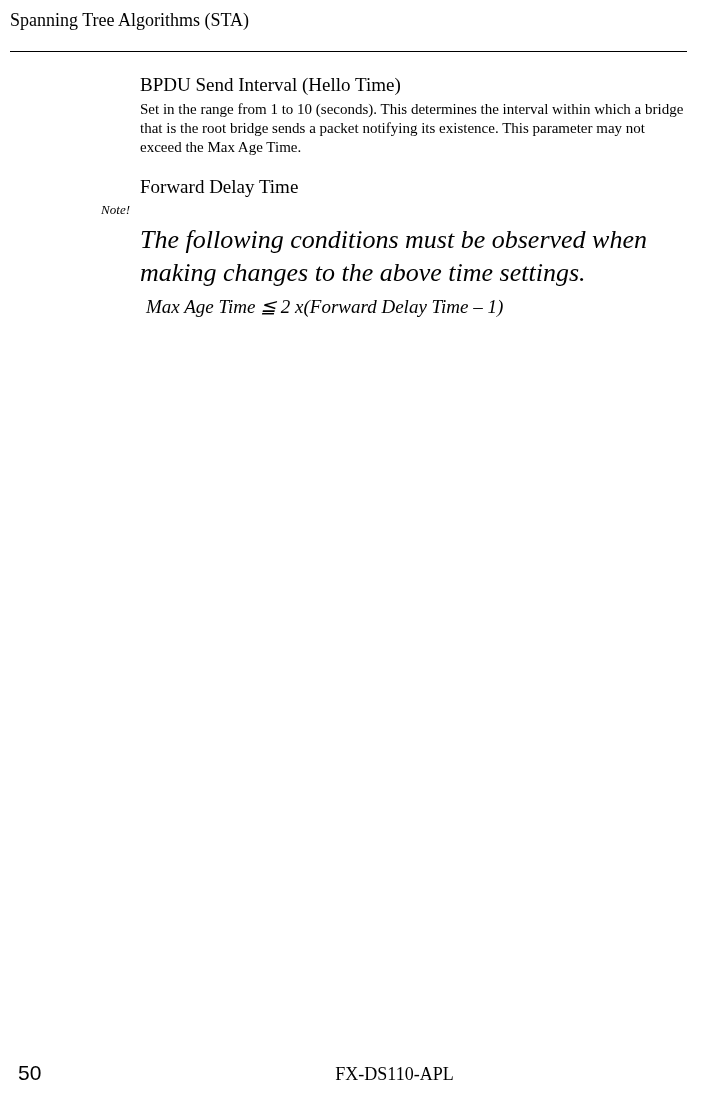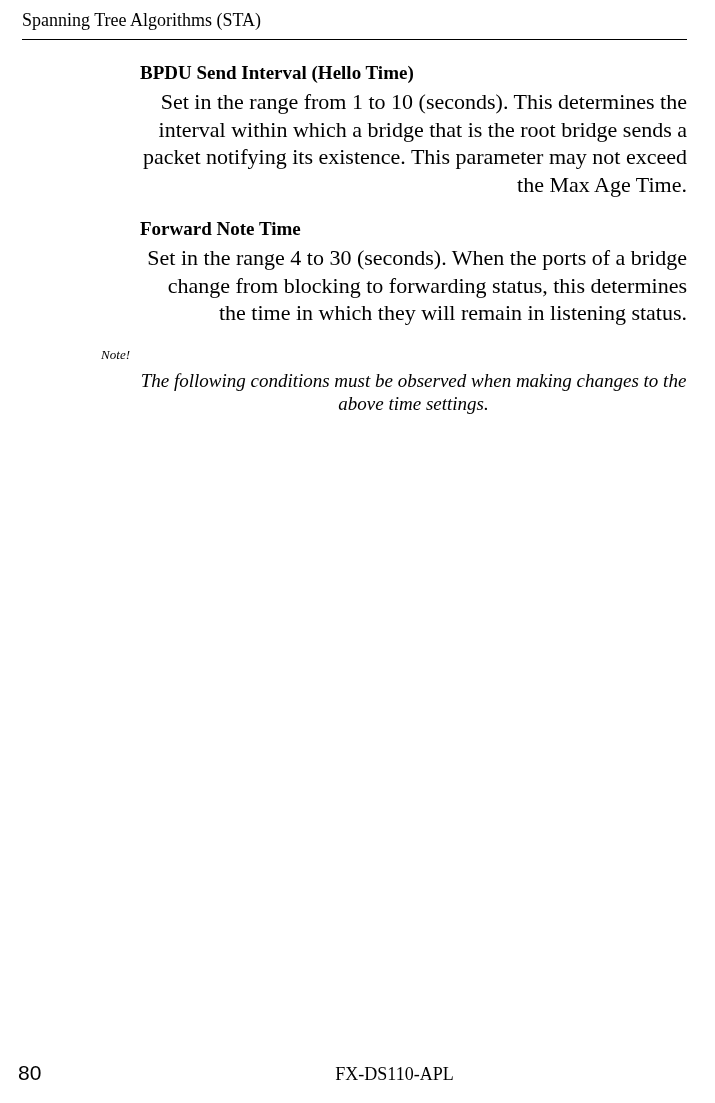--- a/index.html
+++ b/index.html
@@ -12,62 +12,59 @@
     box-sizing: border-box;
   }
   .page {
     padding: 10px 28px 0 10px;
     box-sizing: border-box;
     height: 100%;
     position: relative;
   }
   .header-line {
     font-size: 18px;
-    padding-bottom: 8px;
+    padding-bottom: 20px;
     border-bottom: 1px solid #000;
     margin-bottom: 22px;
-    margin-left: 12px;
   }
   .content-block {
     margin-left: 130px;
     margin-right: 0;
   }
   .section-heading {
-    font-weight: bold;
+    font-weight: normal;
     font-size: 19px;
     margin-bottom: 4px;
   }
   .body-text {
-    font-size: 22px;
+    font-size: 15px;
     line-height: 1.25;
     margin-bottom: 20px;
-    text-align: right;
   }
   .note-row {
     display: flex;
     align-items: flex-start;
     margin-bottom: 6px;
   }
   .note-label {
     width: 130px;
     text-align: right;
     font-style: italic;
     font-weight: normal;
     font-size: 13px;
     padding-right: 10px;
     box-sizing: border-box;
     flex-shrink: 0;
   }
   .note-body {
     font-style: italic;
-    font-size: 19px;
+    font-size: 26px;
     line-height: 1.25;
     flex: 1;
     padding-top: 22px;
-    text-align: center;
   }
   .conditions {
     margin-left: 136px;
     font-style: italic;
     font-size: 19px;
     line-height: 1.3;
     margin-top: 4px;
   }
   .footer {
     position: absolute;
@@ -100,31 +97,31 @@
 </head>
 <body>
 
 <div class="page">
   <div class="header-line">Spanning Tree Algorithms (STA)</div>
 
   <div class="content-block">
     <div class="section-heading">BPDU Send Interval (Hello Time)</div>
     <div class="body-text">Set in the range from 1 to 10 (seconds).   This determines the interval within which a bridge that is the root bridge sends a packet notifying its existence.   This parameter may not exceed the Max Age Time.</div>
 
-    <div class="section-heading">Forward Note Time</div>
-    <div class="body-text">Set in the range 4 to 30 (seconds).   When the ports of a bridge change from blocking to forwarding status, this determines the time in which they will remain in listening status.</div>
+    <div class="section-heading">Forward Delay Time</div>
   </div>
 
   <div class="note-row">
     <div class="note-label">Note!</div>
     <div class="note-body">The following conditions must be observed when making changes to the above time settings.</div>
   </div>
 
   <div class="conditions">
+    <div>Max Age Time ≦ 2 x(Forward Delay Time – 1)</div>
   </div>
 
   <div class="footer">
     <div class="footer-inner">
-      <div class="page-num">80</div>
+      <div class="page-num">50</div>
       <div class="footer-center">FX-DS110-APL</div>
     </div>
   </div>
 </div>
 
 </body></html>

